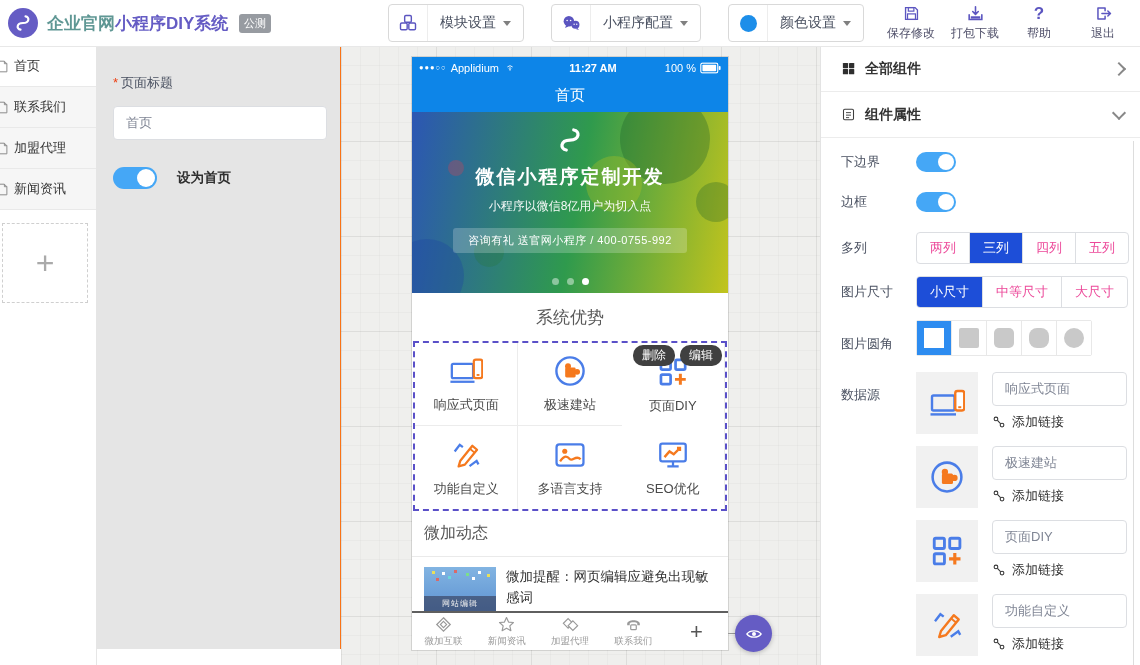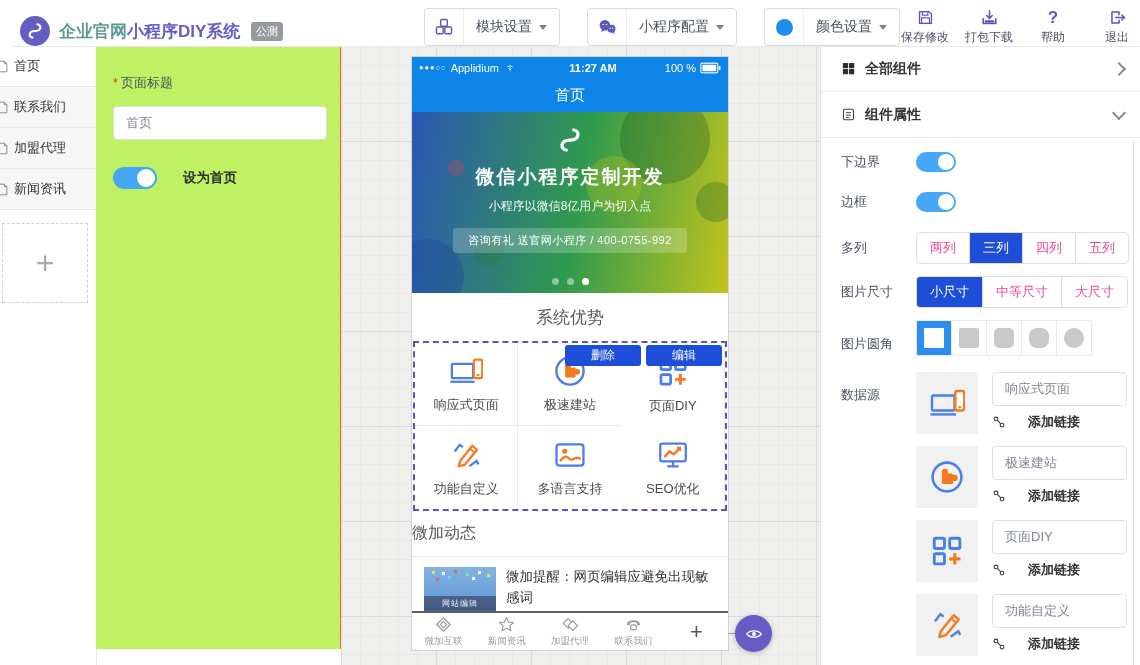--- a/index.html
+++ b/index.html
@@ -1,30 +1,30 @@
 <!DOCTYPE html>
 <html><head>
 <meta charset="utf-8">
 <style>
   html,body{margin:0;padding:0}
   body{width:1140px;height:665px;position:relative;overflow:hidden;background:#fff;
        font-family:"Liberation Sans","DejaVu Sans",sans-serif;color:#333}
   svg{display:block}
 
   
-  .header{position:absolute;top:0;left:12px;right:0;height:46px;background:#fff;
-          border-bottom:1px solid #e8e8e8;display:flex;align-items:flex-end;z-index:6}
+  .header{position:absolute;top:0;left:0;right:0;height:46px;background:#fff;
+          border-bottom:1px solid #e8e8e8;display:flex;align-items:center;z-index:6}
   .brand{display:flex;align-items:center;padding-left:8px;width:336px;flex:none}
   .logo{width:30px;height:30px;border-radius:50%;background:#655cc4;display:flex;
         align-items:center;justify-content:center;flex:none}
   .brand-title{font-size:17px;font-weight:bold;margin-left:9px;white-space:nowrap}
   .t1{color:#5f9794}.t2{color:#655cc4}
   .beta{background:#979ba1;color:#fff;font-size:11px;font-weight:normal;
         padding:2px 5px;border-radius:3px;margin-left:6px;vertical-align:2px;display:inline-block}
-  .menus{display:flex;gap:27px;margin-left:68px}
+  .menus{display:flex;gap:27px;margin-left:44px}
   .menu-btn{display:flex;align-items:center;height:36px;border:1px solid #d9d9d9;
             border-radius:4px;background:#fff;cursor:pointer}
   .menu-icon{width:38px;height:100%;display:flex;align-items:center;justify-content:center;
              border-right:1px solid #ededed}
   .menu-label{font-size:14px;color:#495060;padding:0 12px;display:flex;align-items:center;gap:7px;white-space:nowrap}
   .caret{width:0;height:0;border-left:4px solid transparent;border-right:4px solid transparent;
          border-top:5px solid #808080}
   .color-dot{width:17px;height:17px;border-radius:50%;background:#1d8ee9}
   .actions{margin-left:auto;display:flex;gap:14px;padding-right:12px}
   .action{display:flex;flex-direction:column;align-items:center;gap:2px;cursor:pointer;min-width:50px}
@@ -35,28 +35,28 @@
   .sidebar{position:absolute;top:46px;left:0;width:96px;bottom:0;background:#fff;
            border-right:1px solid #e6e6e6;overflow:hidden}
   .page-item{height:40px;display:flex;align-items:center;gap:4px;font-size:13px;color:#333;
              background:#f6f6f6;border-bottom:1px solid #e9e9e9;cursor:pointer;overflow:hidden}
   .page-item svg{margin-left:-5px;flex:none}
   .page-item.active{background:#fff}
   .add-page{margin:13px 8px 0 2px;height:78px;border:1px dashed #cfcfcf;display:flex;
             align-items:center;justify-content:center;color:#aaa;font-size:32px;font-weight:300;cursor:pointer}
 
   
-  .form-panel{position:absolute;top:46px;left:96px;width:244px;bottom:16px;background:#bef264;
+  .form-panel{position:absolute;top:46px;left:96px;width:244px;bottom:16px;background:#e5e5e5;
               border-right:1px solid #f97316}
   .form-label{margin:28px 0 0 17px;font-size:13px;color:#495060}
   .req{color:#ed4014;margin-right:3px}
   .title-input{display:block;margin:14px 0 0 17px;width:188px;height:32px;border:1px solid #dcdee2;
                border-radius:4px;padding:0 12px;font-size:13px;color:#808695;outline:none;
                font-family:inherit;background:#fff}
-  .home-toggle-row{margin:27px 0 0 17px;display:flex;align-items:center;gap:26px}
+  .home-toggle-row{margin:27px 0 0 17px;display:flex;align-items:center;gap:20px}
   .switch{width:44px;height:22px;border-radius:11px;background:#45a7f6;position:relative;
           cursor:pointer;flex:none}
   .switch::after{content:"";position:absolute;right:2px;top:2px;width:18px;height:18px;
                  border-radius:50%;background:#fff}
   .switch.small{width:40px;height:20px}
   .switch.small::after{width:16px;height:16px}
   .home-toggle-label{font-size:13.5px;color:#2f2f2f;font-weight:bold}
 
   
   .canvas{position:absolute;top:46px;left:341px;width:479px;bottom:0;background-color:#efefed;
@@ -102,23 +102,23 @@
   .section-title{height:48px;display:flex;align-items:center;justify-content:center;
                  font-size:17px;color:#595959}
   .feature-grid{position:relative;border:2px dashed #5a50c8;margin:0 1px;height:166px;
                 display:grid;grid-template-columns:1fr 1fr 1fr;grid-template-rows:1fr 1fr;cursor:pointer}
   .feature-cell{border-right:1px solid #ececec;border-bottom:1px solid #ececec;display:flex;
                 flex-direction:column;align-items:center;justify-content:center;gap:8px}
   .feature-cell:nth-child(3n){border-right:none}
   .feature-cell:nth-child(n+4){border-bottom:none}
   .feature-label{font-size:13px;color:#4a4a4a}
   .badges{position:absolute;top:2px;right:3px;display:flex;gap:5px;z-index:2}
-  .badge{background:#1d4ed8;color:#fff;font-size:12px;padding:2px 26px;border-radius:3px;cursor:pointer}
-
-  .news-header{padding:0 0;height:45px;display:flex;align-items:center;font-size:16px;
+  .badge{background:#404040;color:#fff;font-size:12px;padding:2px 9px;border-radius:10px;cursor:pointer}
+
+  .news-header{padding:0 12px;height:45px;display:flex;align-items:center;font-size:16px;
                color:#555;border-bottom:1px solid #eaeaea}
   .news-item{display:flex;padding:10px 12px;gap:10px;cursor:pointer}
   .thumb{width:72px;height:44px;background:linear-gradient(#82b4e2,#5e93d2);position:relative;
          flex:none;overflow:hidden}
   .speckles{position:absolute;left:8px;top:4px;width:3px;height:3px;background:#e8e05a;
             box-shadow:10px 1px #fff,22px -1px #d86a6a,34px 2px #7be08a,46px 0 #fff,
                        55px 3px #e8e05a,16px 5px #6ad8d8,40px 6px #fff,4px 7px #d86a6a}
   .thumb-band{position:absolute;bottom:0;left:0;right:0;background:rgba(45,45,70,.55);
               color:#eee;font-size:8px;text-align:center;padding:2px 0;letter-spacing:1px}
   .news-title{font-size:13.5px;color:#333;line-height:1.55}
@@ -166,21 +166,21 @@
   .r0{border-radius:0}.r2{border-radius:2px}.r5{border-radius:5px}.r8{border-radius:8px}.rc{border-radius:50%}
 
   .ds-row{display:flex;align-items:flex-start;margin-top:4px}
   .ds-items{display:flex;flex-direction:column;gap:12px}
   .ds-item{display:flex;gap:14px}
   .ds-thumb{width:62px;height:62px;background:#f1f1f1;display:flex;align-items:center;
             justify-content:center;flex:none}
   .ds-right{display:flex;flex-direction:column;gap:7px}
   .ds-input{width:109px;height:32px;border:1px solid #dcdee2;border-radius:4px;padding:0 12px;
             font-size:13px;color:#808695;outline:none;font-family:inherit;background:#fff}
-  .ds-link{display:flex;align-items:center;gap:22px;font-size:13px;color:#333;font-weight:bold;
+  .ds-link{display:flex;align-items:center;gap:6px;font-size:13px;color:#333;font-weight:normal;
            cursor:pointer}
 </style>
 </head>
 <body>
 
 <svg width="0" height="0" style="position:absolute">
   <defs>
     <symbol id="i-scurve" viewBox="0 0 24 24">
       <path d="M15,4 C20,4.6 20,12 12,12 C4,12 4,19.4 9,20" fill="none" stroke="#fff" stroke-width="2.6" stroke-linecap="round"></path>
     </symbol>

